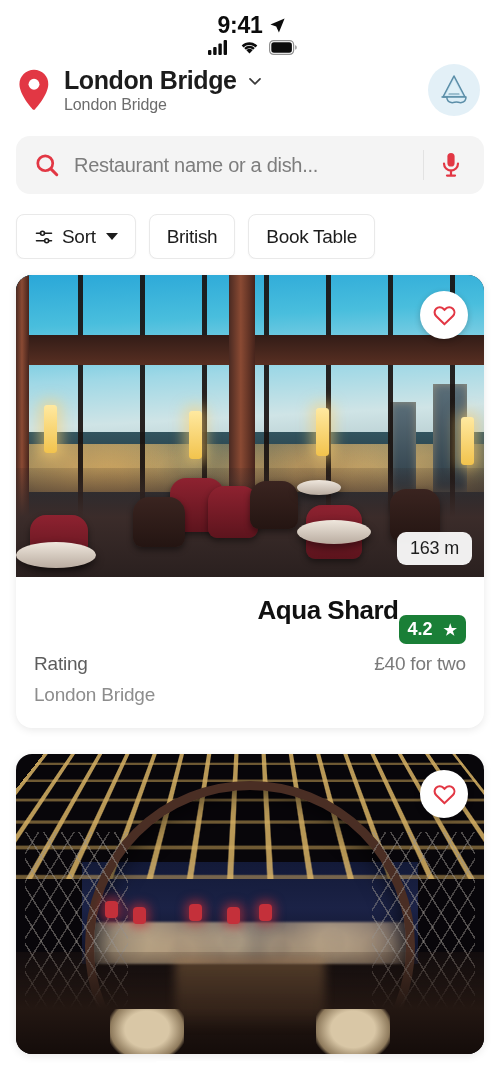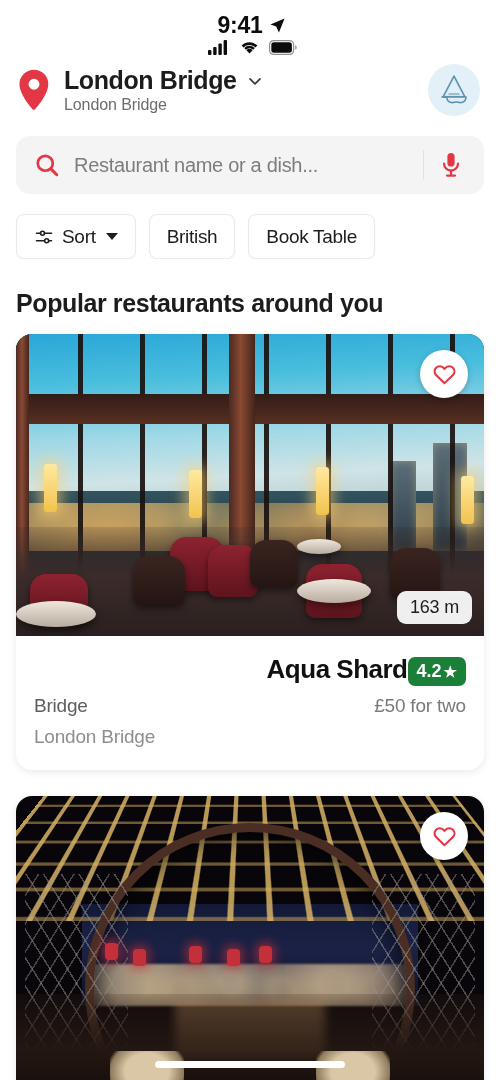--- a/index.html
+++ b/index.html
@@ -214,21 +214,21 @@
     letter-spacing:-0.2px;
   }
 
   
   .card-body { padding:18px 18px 22px 18px; }
   .cb-row { display:flex; align-items:flex-start; justify-content:flex-end; }
   .rest-name { font-size:26px; font-weight:700; color:#101010; letter-spacing:-0.5px; }
   .rating {
     background:#1a7f37; color:#fff; border-radius:7px;
     padding:4px 9px; font-size:18px; font-weight:700;
-    display:flex; align-items:center; gap:2px; margin-top:3px;
+    display:flex; align-items:center; gap:11px; margin-top:20px;
   }
   .rating .star { font-size:15px; }
   .cb-row2 { display:flex; align-items:baseline; justify-content:space-between; margin-top:9px; }
   .cuisine { font-size:19px; color:#5d5d5d; letter-spacing:-0.2px; }
   .price { font-size:19px; color:#7a7a7a; letter-spacing:-0.2px; }
   .locality { font-size:19px; color:#8d8d8d; margin-top:9px; letter-spacing:-0.2px; }
 
   
   .home-indicator {
     position:absolute; left:50%; bottom:12px; transform:translateX(-50%);
@@ -326,21 +326,20 @@
     </div>
     <div class="chip">
       <span>British</span>
     </div>
     <div class="chip">
       <span>Book Table</span>
     </div>
 
   </div>
 
-  <div class="section-title">Popular restaurants around you</div>
 
   <div class="cards">
 
     <div class="card">
       <div class="card-img">
         <div class="photo1">
           <div class="p1-sky"></div>
           <div class="p1-city"></div>
           <div class="p1-lightrow"></div>
           <div class="p1-tower" style="left:80%;width:26px;height:30%;"></div>
@@ -374,22 +373,22 @@
       </div>
       <div class="card-body">
         <div class="cb-row">
           <span class="rest-name">Aqua Shard</span>
           <span class="rating">
             <span>4.2</span>
             <span class="star">★</span>
           </span>
         </div>
         <div class="cb-row2">
-          <span class="cuisine">Bridge</span>
-          <span class="price">£50 for two</span>
+          <span class="cuisine">Rating</span>
+          <span class="price">£40 for two</span>
         </div>
         <div class="locality">London Bridge</div>
       </div>
     </div>
 
     <div class="card">
       <div class="card-img second">
         <div class="photo2">
           <div class="p2-night"></div>
           <div class="p2-citylights"></div>

